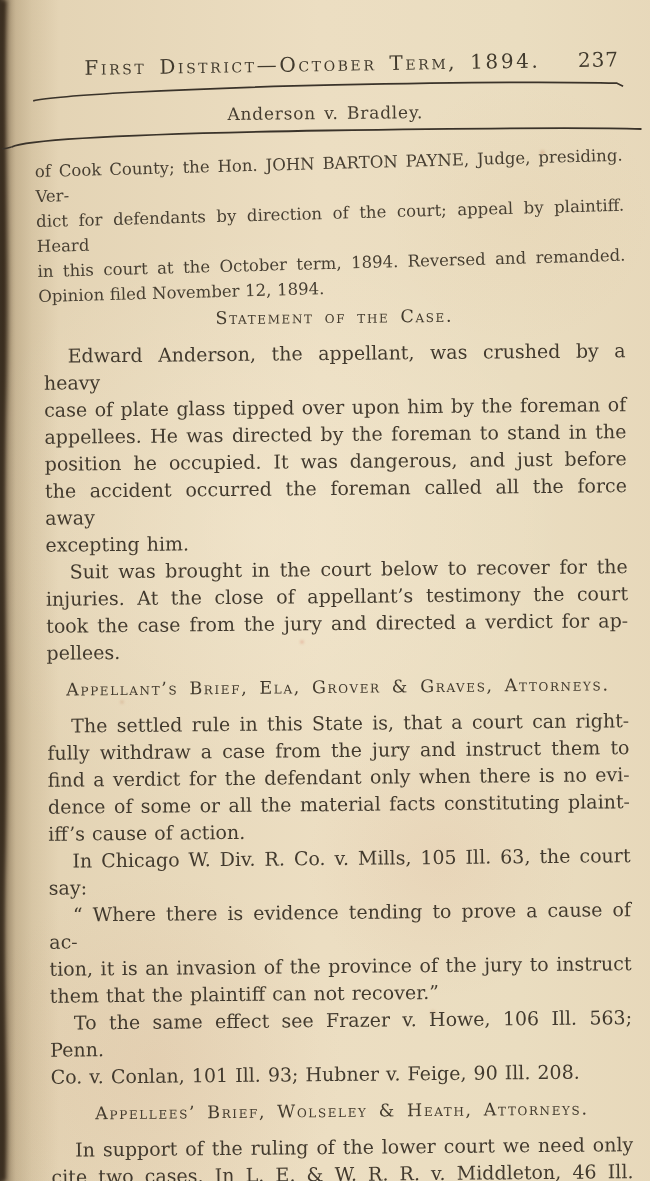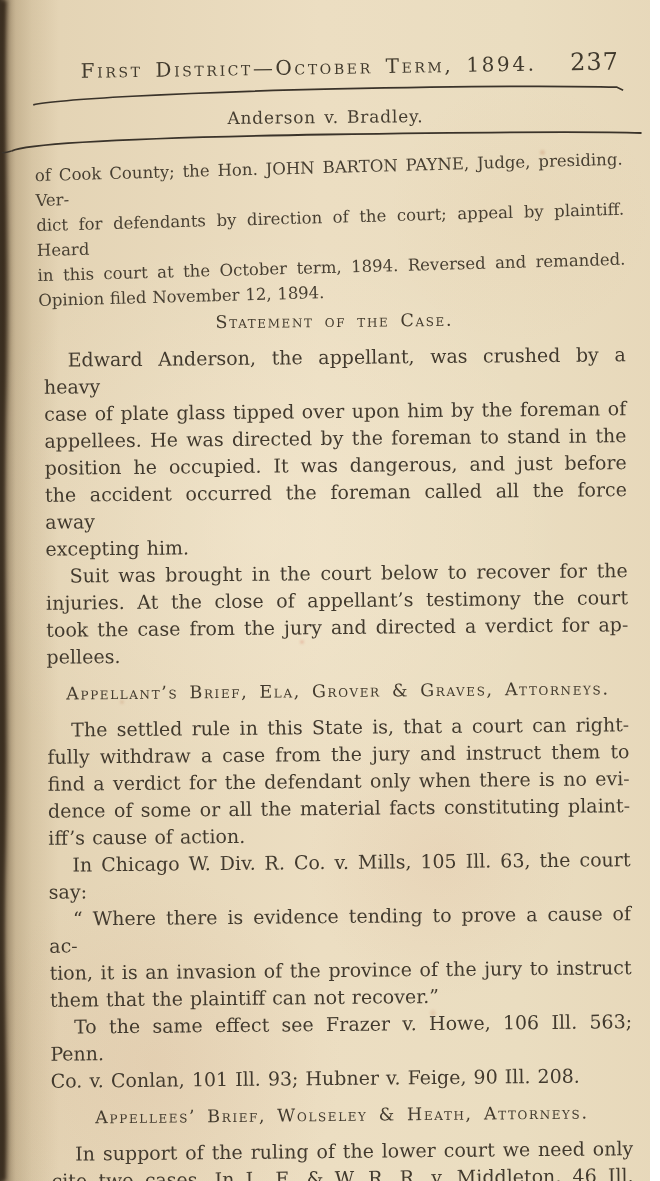--- a/index.html
+++ b/index.html
@@ -40,21 +40,21 @@
     display: flex; align-items: baseline;
     padding: 52px 36px 0 60px;
     transform: rotate(-0.35deg);
   }
   .header-title {
     flex: 1; text-align: center;
     font-variant: small-caps;
     font-size: 20px; letter-spacing: 2.6px; word-spacing: 4px;
     color: #413a2d;
   }
-  .page-number { font-size: 24px; letter-spacing: 1px; color: #413a2d; padding-left: 8px; }
+  .page-number { font-size: 20px; letter-spacing: 1px; color: #413a2d; padding-left: 8px; }
 
   .rule-svg { display: block; margin: 0; }
 
   .running-head {
     text-align: center;
     font-size: 17px; letter-spacing: 0.8px; word-spacing: 2px;
     color: #453d30;
     margin-top: 1px; height: 24px;
   }
 

